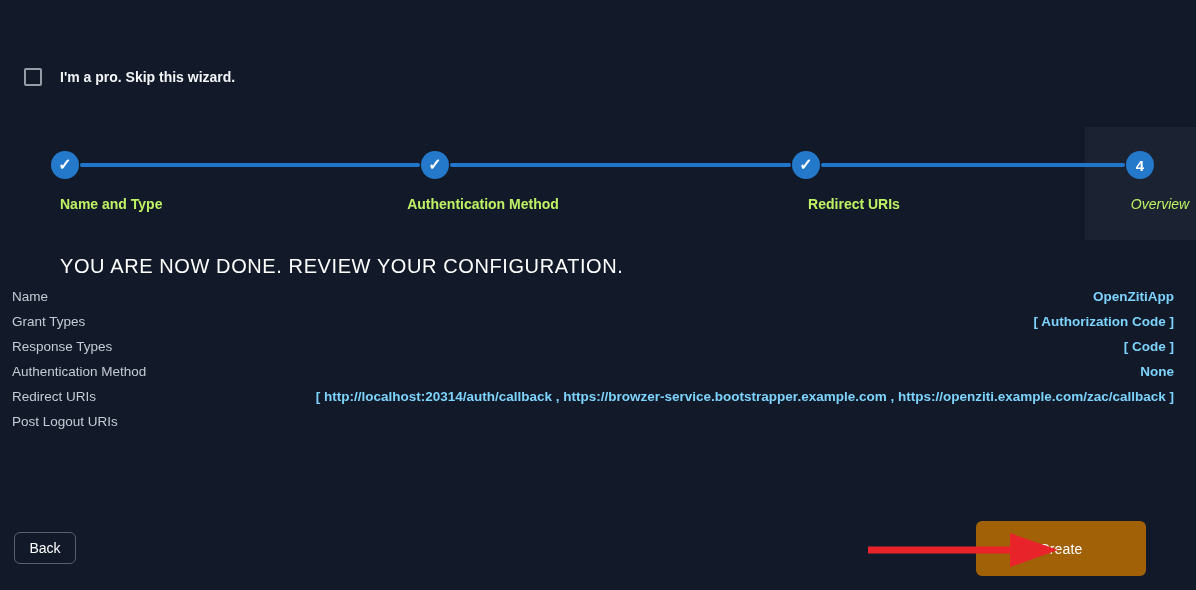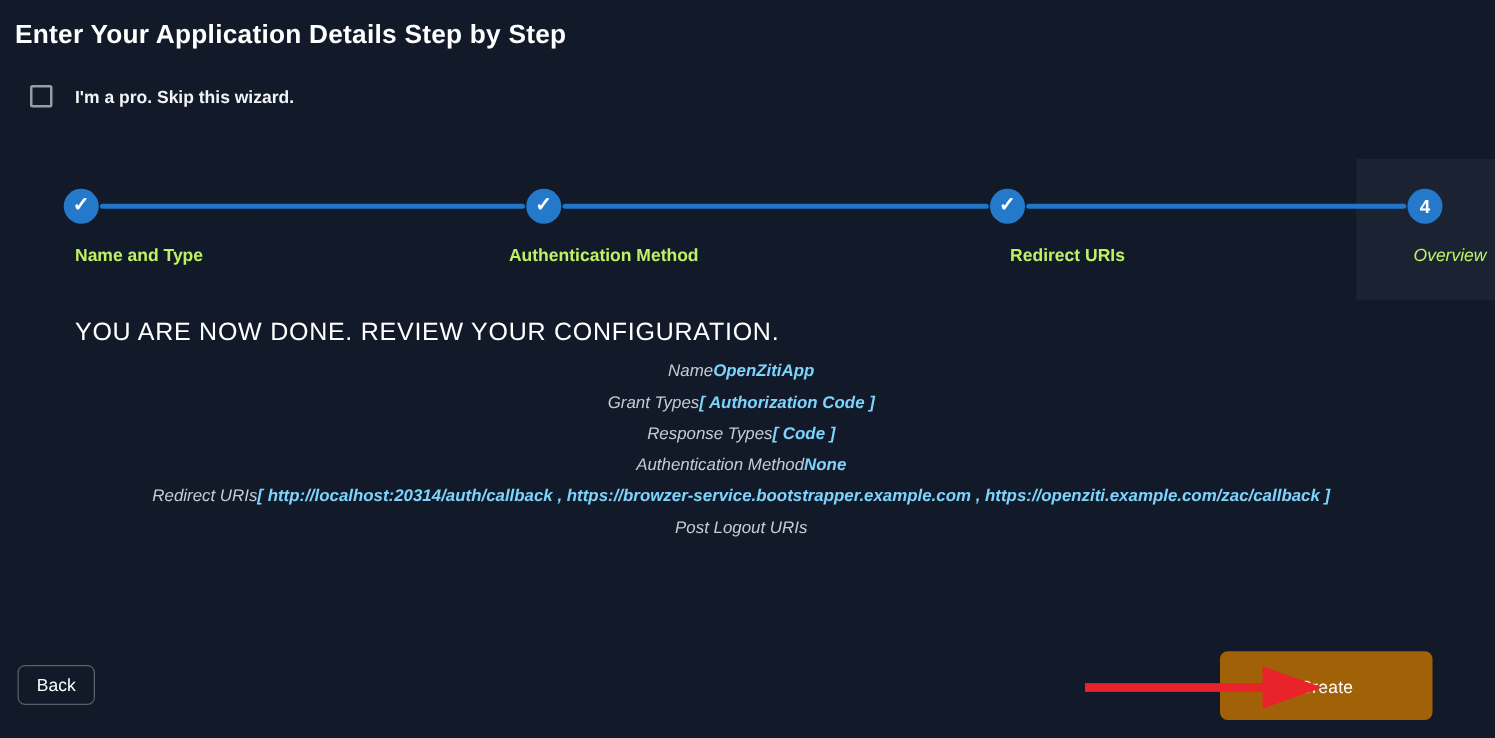--- a/index.html
+++ b/index.html
@@ -67,21 +67,21 @@
 
   
   .review-heading {
     position: absolute; left: 12px; top: 255px;
     font-size: 20px; font-weight: 400; letter-spacing: 0.6px; color: #ffffff; margin-left: 48px;
   }
   .review-rows {
     position: absolute; left: 12px; top: 284px; width: 1162px;
   }
   .review-row {
-    height: 25px; display: flex; align-items: center; justify-content: center; font-style: italic;
+    height: 25px; display: flex; align-items: center; justify-content: space-between;
   }
   .row-label {
     font-size: 13.5px; font-weight: 400; color: #c5cbd4; white-space: nowrap;
   }
   .row-value {
     font-size: 13.5px; font-weight: 700; color: #7dd3fc; white-space: nowrap;
     text-align: right;
   }
 
   
@@ -104,21 +104,20 @@
   .pointer-arrow {
     position: absolute; left: 862px; top: 531px; width: 200px; height: 38px;
     pointer-events: none; z-index: 5;
   }
 </style>
 </head>
 <body>
 
 <div class="canvas">
 
-  <div class="page-title">Enter Your Application Details Step by Step</div>
 
   <div class="skip-row">
     <span class="checkbox"></span>
     <span class="skip-label">I'm a pro. Skip this wizard.</span>
   </div>
 
   <div class="stepper">
     <div class="step-highlight"></div>
 
     <div class="step-line line-1"></div>

